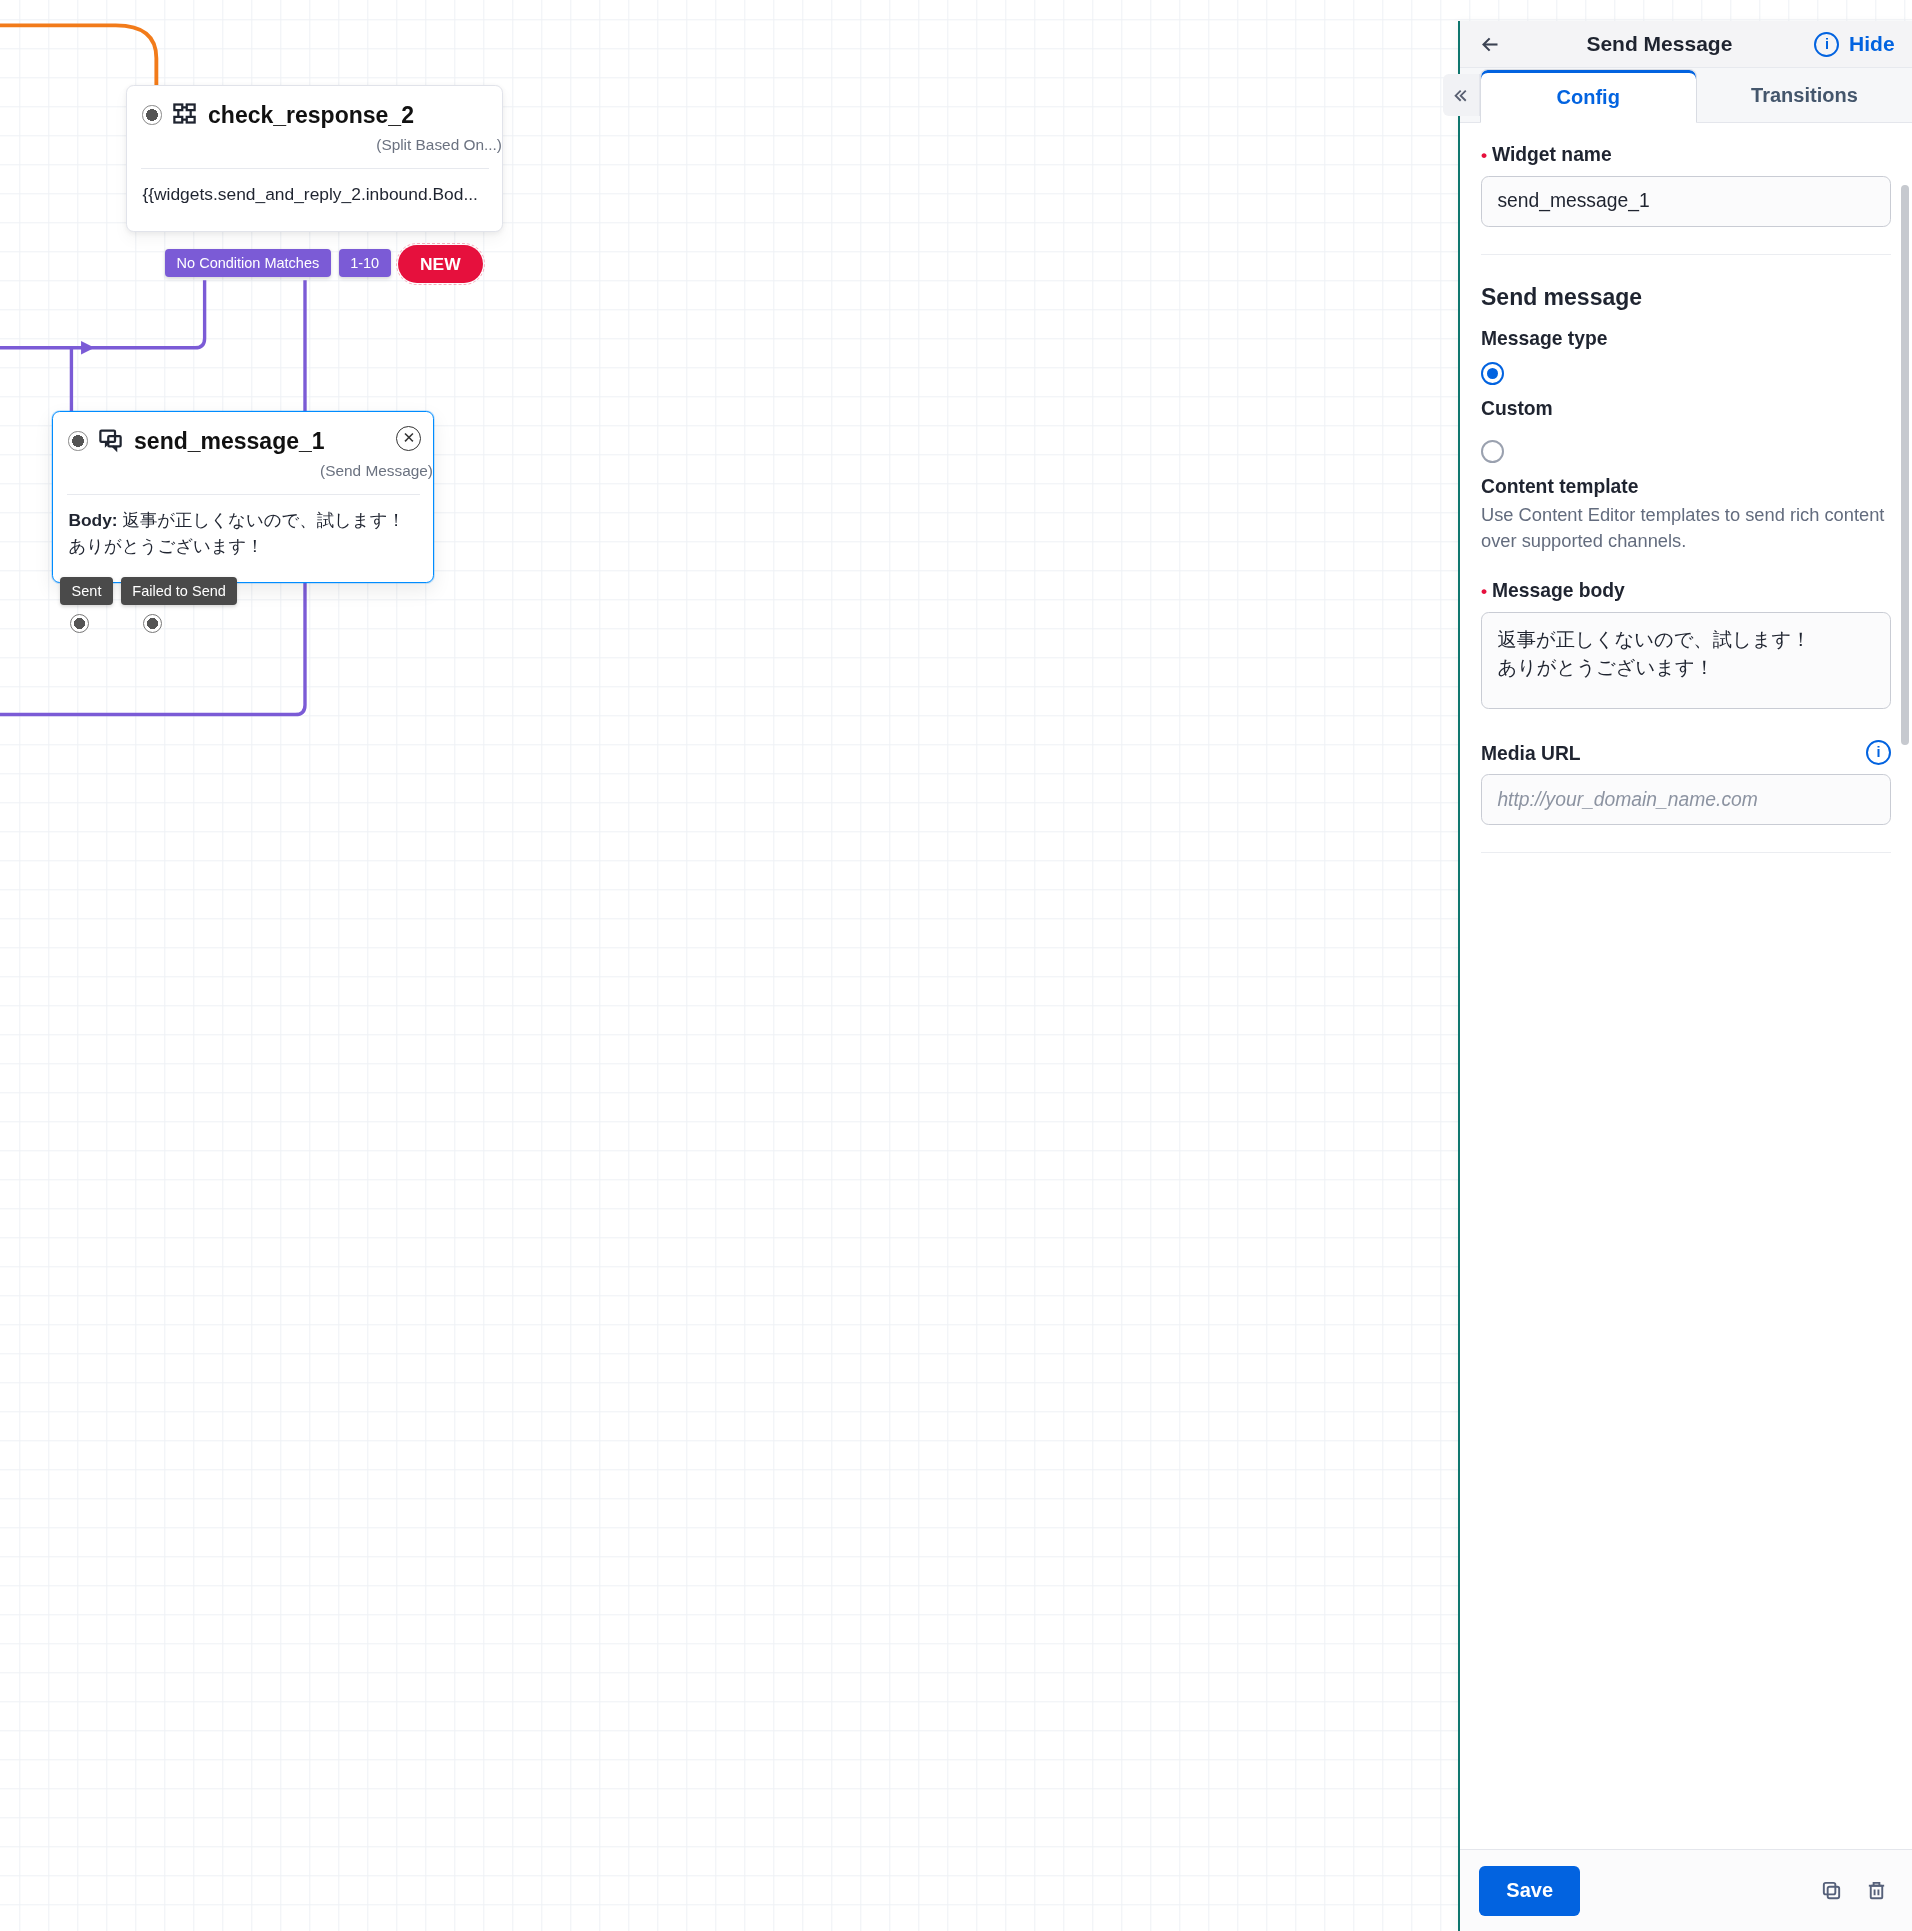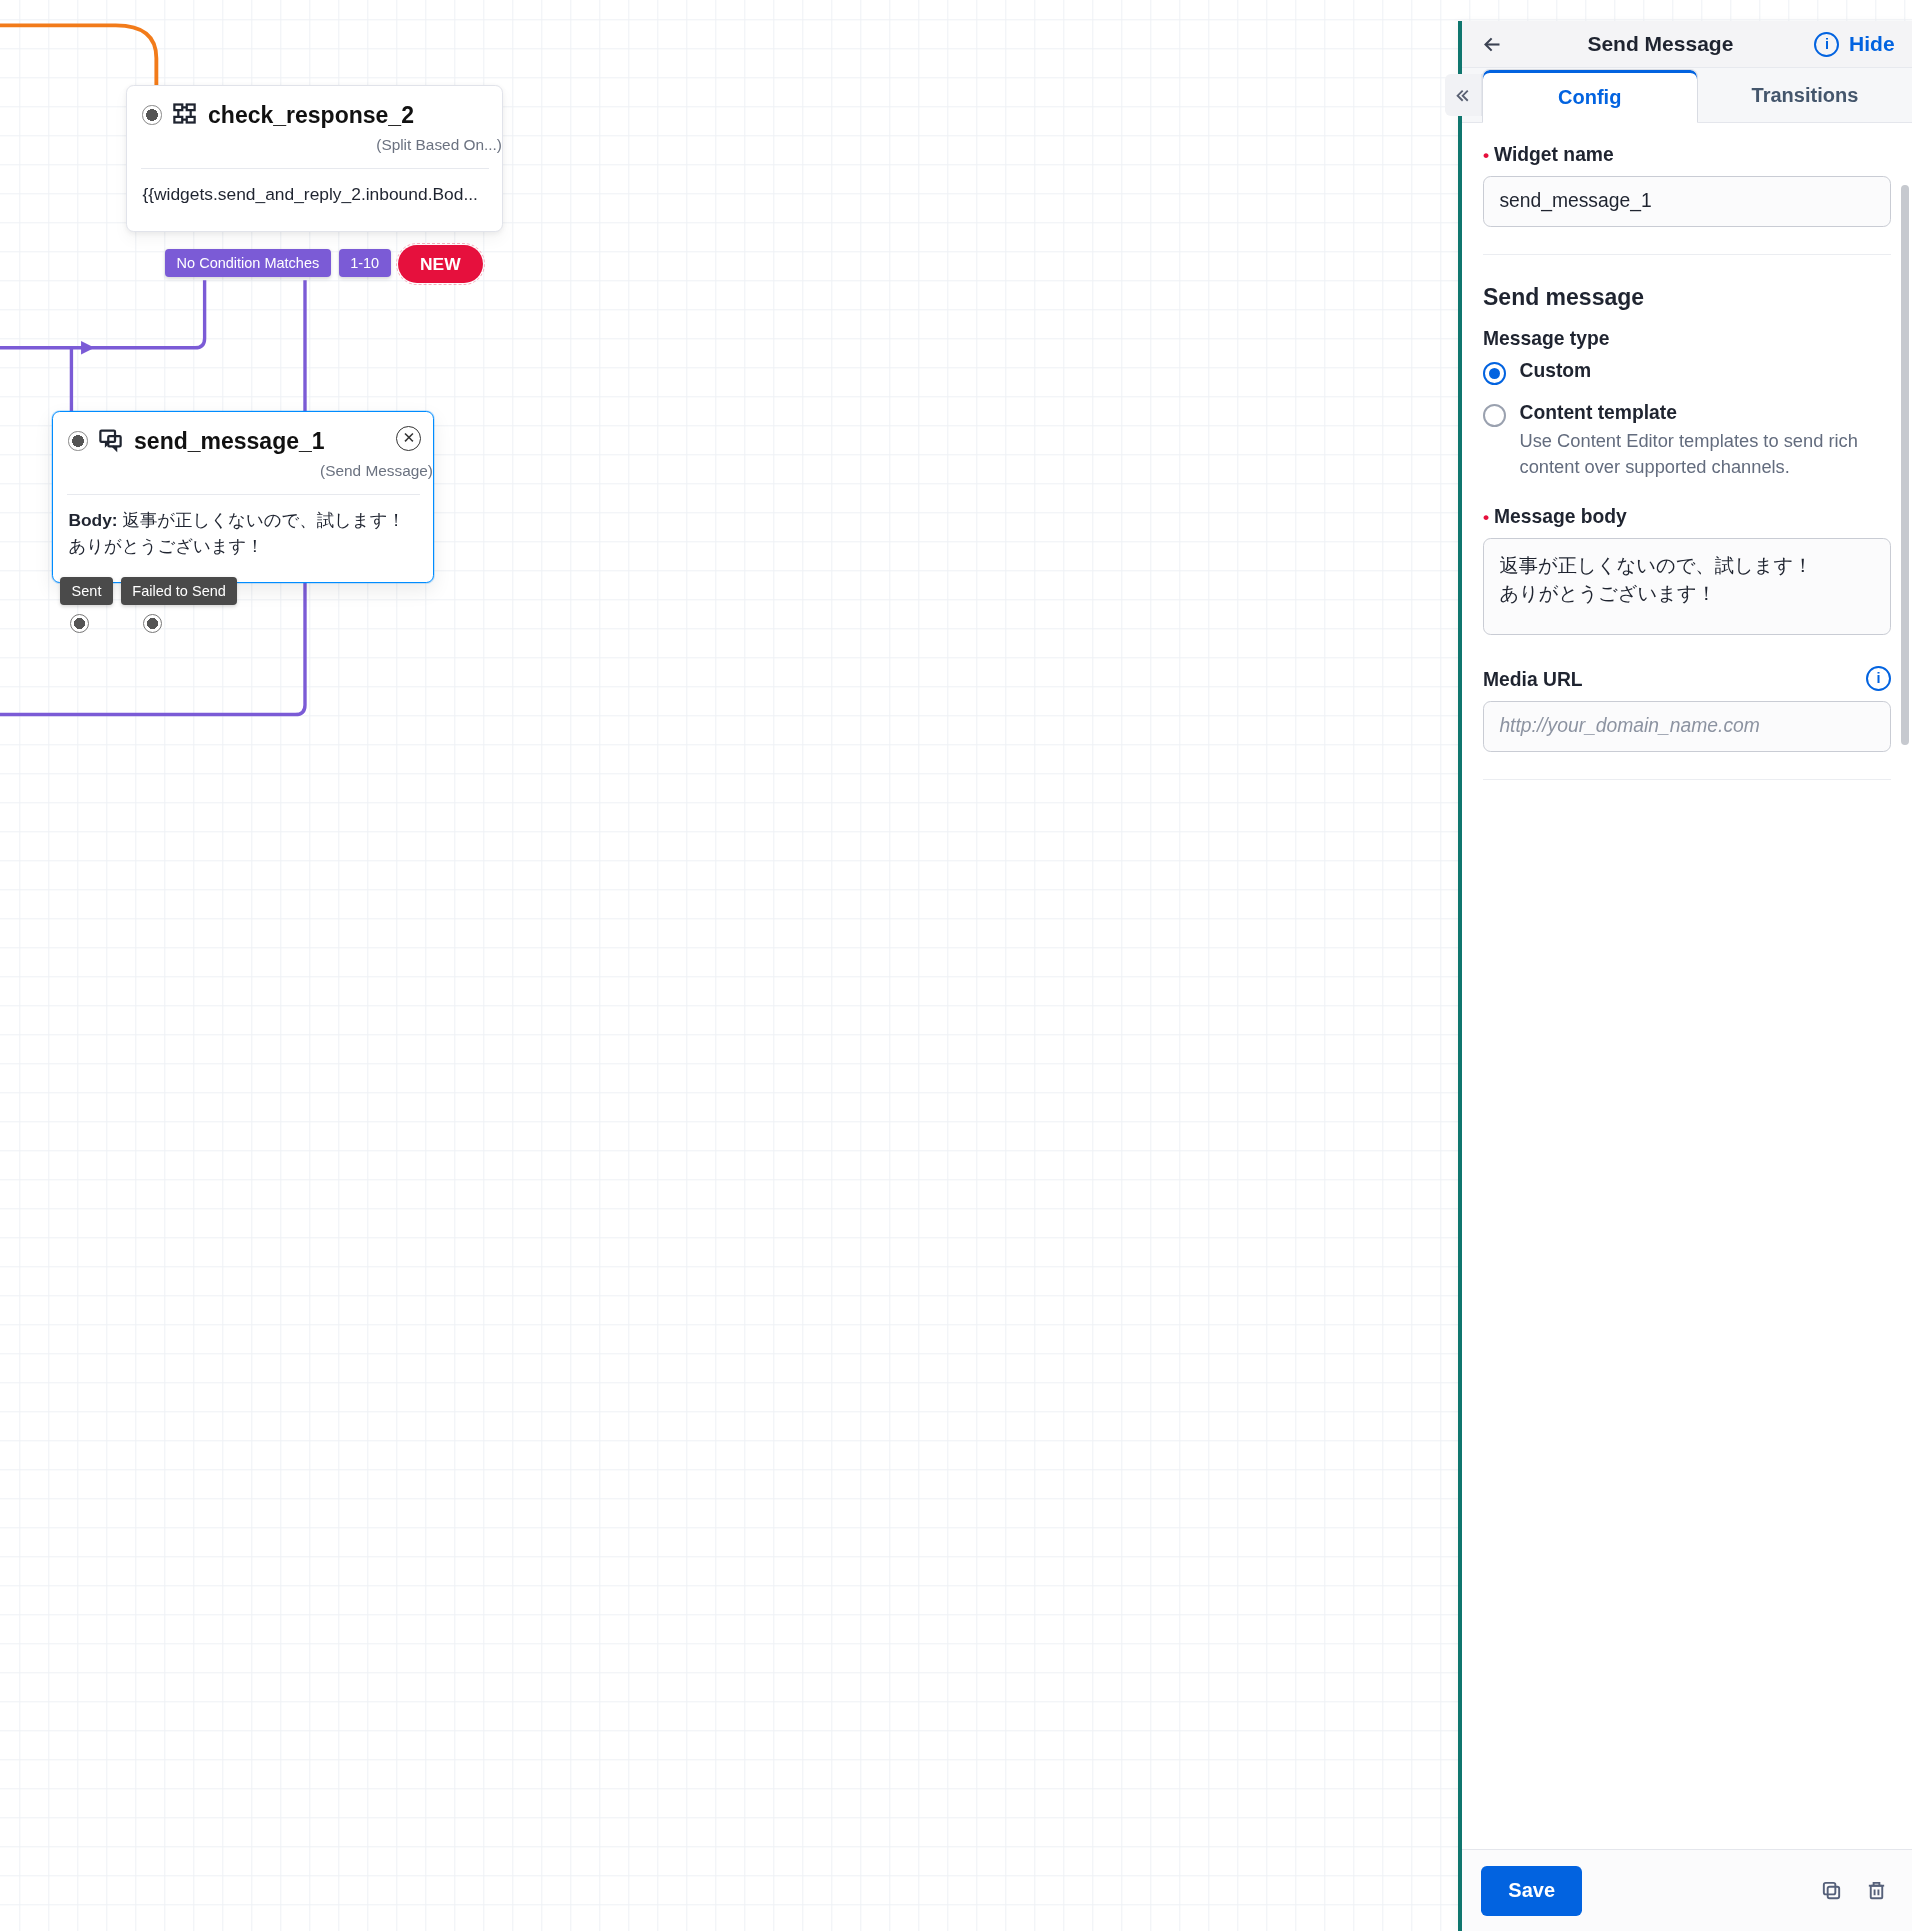--- a/index.html
+++ b/index.html
@@ -127,21 +127,21 @@
   }
 
   
   .panel {
     position: absolute;
     top: 21px;
     right: 0;
     bottom: 0;
     width: 454px;
     background: #f4f4f6;
-    border-left: 4px solid #0f766e;
+    border-left: 2px solid #0f766e;
     display: flex;
     flex-direction: column;
     box-shadow: -1.9px 0 7.7px rgba(0,0,0,.03);
   }
   .panel .topbar {
     display:flex; align-items:center;
     padding: 9.7px 17.4px;
     gap: 9.7px;
     border-bottom: 1px solid #e7e9ee;
   }
@@ -222,21 +222,21 @@
     border-radius:7.7px;
     color:#1f2430;
     font-family:inherit;
   }
   textarea.text-input { resize:none; height:97px; line-height:1.45; }
   .text-input::placeholder { font-style: italic; color:#8c93a1; }
 
   .section-h { font-size:23px; font-weight:800; color:#1f2430; margin: 5.8px 0 17.4px; }
   .field.hr-top { border-top:1px solid #ebedf1; padding-top:23px; }
 
-  .radio-row { display:flex; align-items:flex-start; gap:13.5px; margin:9.7px 0 17.4px; }
+  .radio-row { display:flex; align-items:flex-start; gap:13.5px; margin:9.7px 0 17.4px;flex-direction:column; }
   .radio {
     width:23px;height:23px;border-radius:50%;
     border:2.4px solid #9aa1af; flex:none; margin-top:1.9px;
     position:relative;
   }
   .radio.checked { border-color:#0263e0; }
   .radio.checked::after {
     content:""; position:absolute; inset:3.9px; background:#0263e0; border-radius:50%;
   }
   .radio-lab { font-size:19.3px; font-weight:700; color:#1f2430; }

